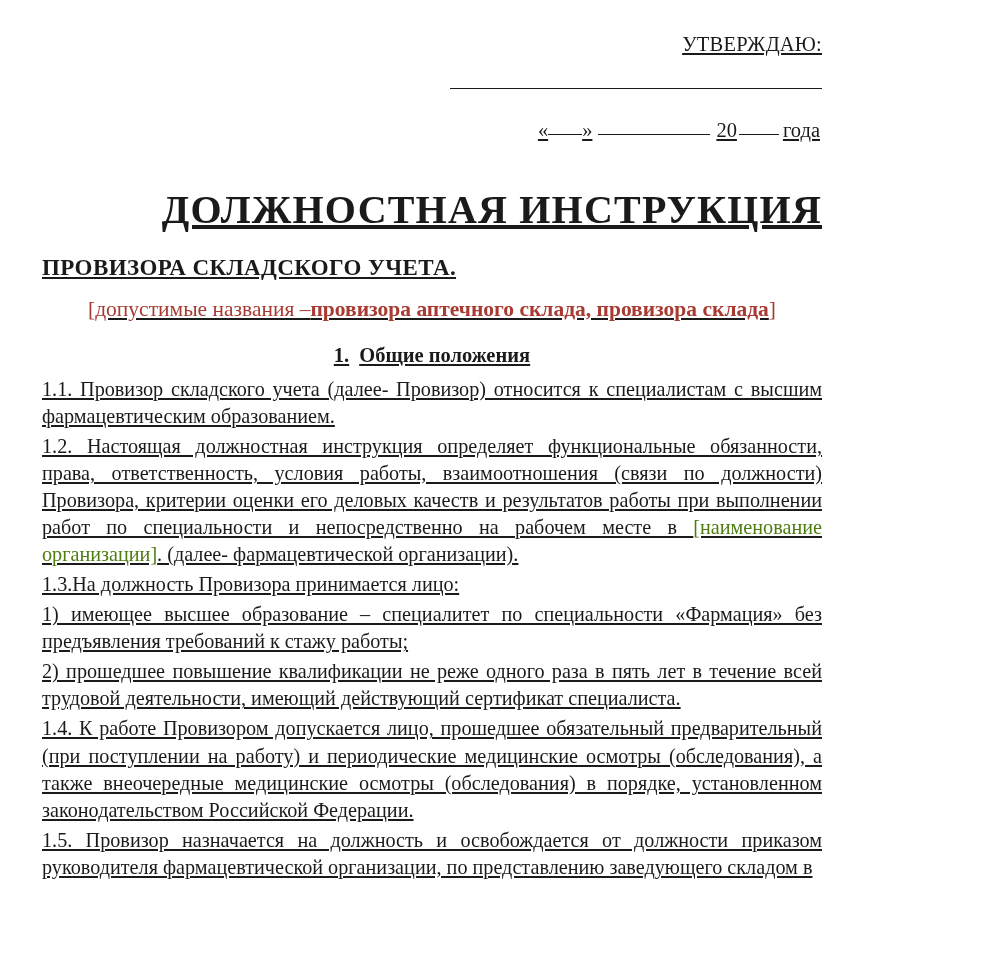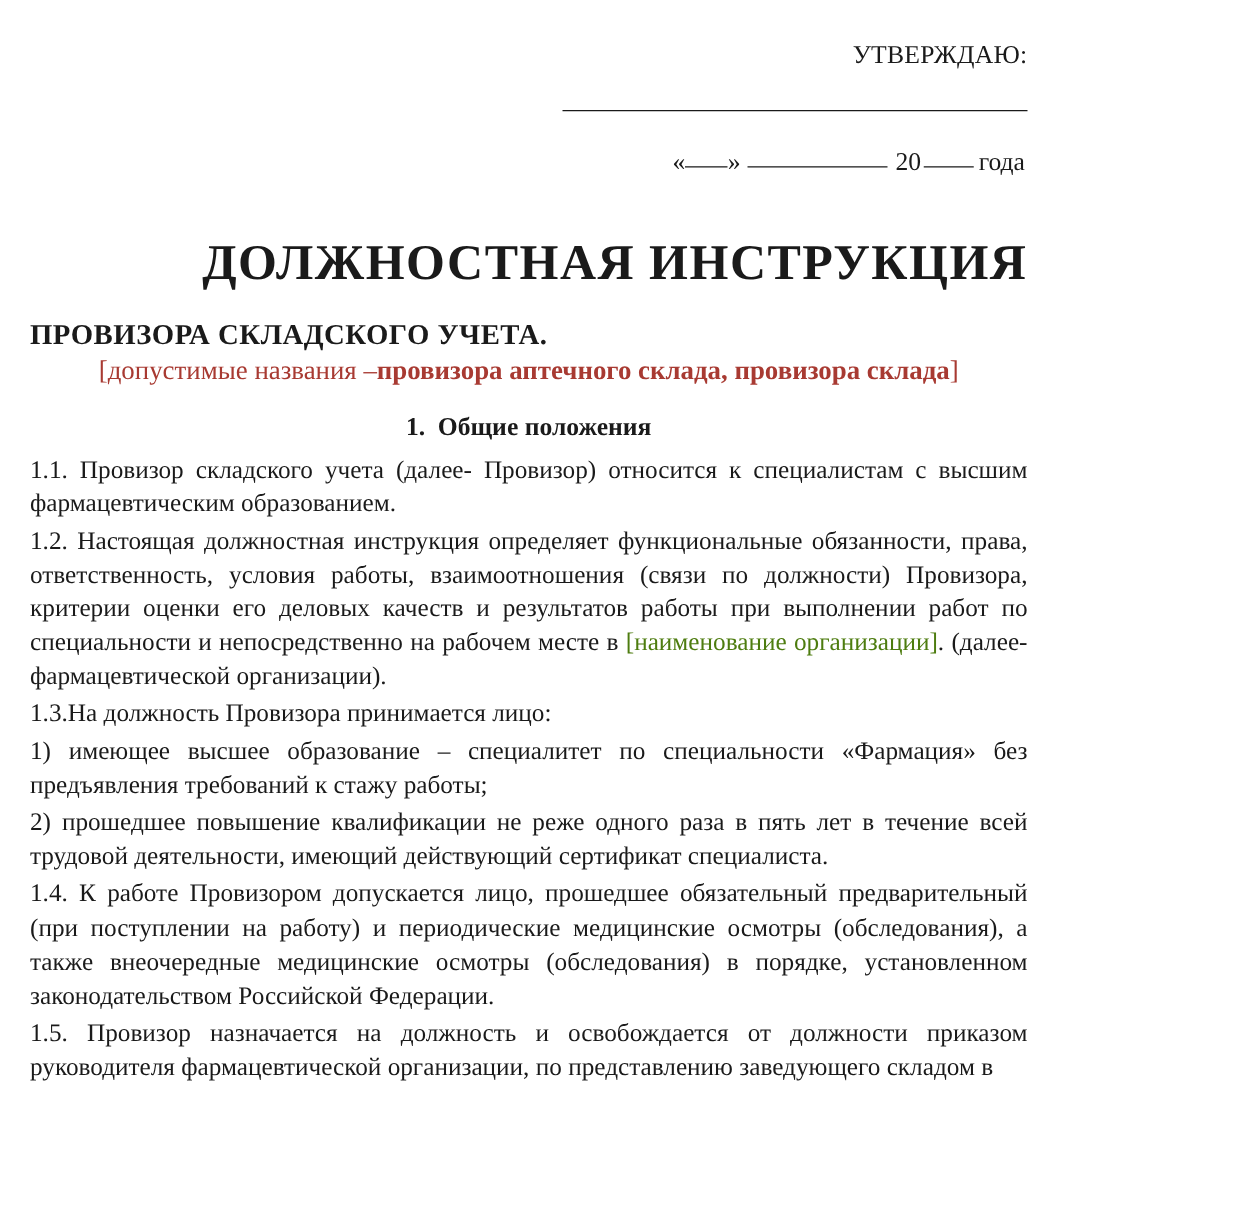--- a/index.html
+++ b/index.html
@@ -11,22 +11,23 @@
     width: 1000px;
     height: 977px;
     overflow: hidden;
     font-family: "Liberation Serif", "DejaVu Serif", serif;
     color: #1a1a1a;
   }
   .page {
     width: 856px;
     height: 977px;
     box-sizing: border-box;
-    padding: 30px 34px 0 24px;
+    padding: 30px 34px 0 42px;
     position: relative;
+    text-decoration: underline;
   }
 
   
   .approval {
     text-align: right;
     font-size: 20.5px;
     line-height: 1.45;
   }
   .approval .line1 {
     letter-spacing: 0.2px;
@@ -77,21 +78,21 @@
     letter-spacing: 1.2px;
   }
   .doc-subtitle {
     margin-top: 22px;
     text-align: left;
     font-size: 23px;
     font-weight: bold;
     letter-spacing: 0.4px;
   }
   .doc-alt {
-    margin-top: 3px;
+    margin-top: 16px;
     text-align: center;
     font-size: 21.5px;
     color: #a83a32;
   }
   .doc-alt .alt-bold {
     font-weight: bold;
   }
 
   
   .section-heading {

